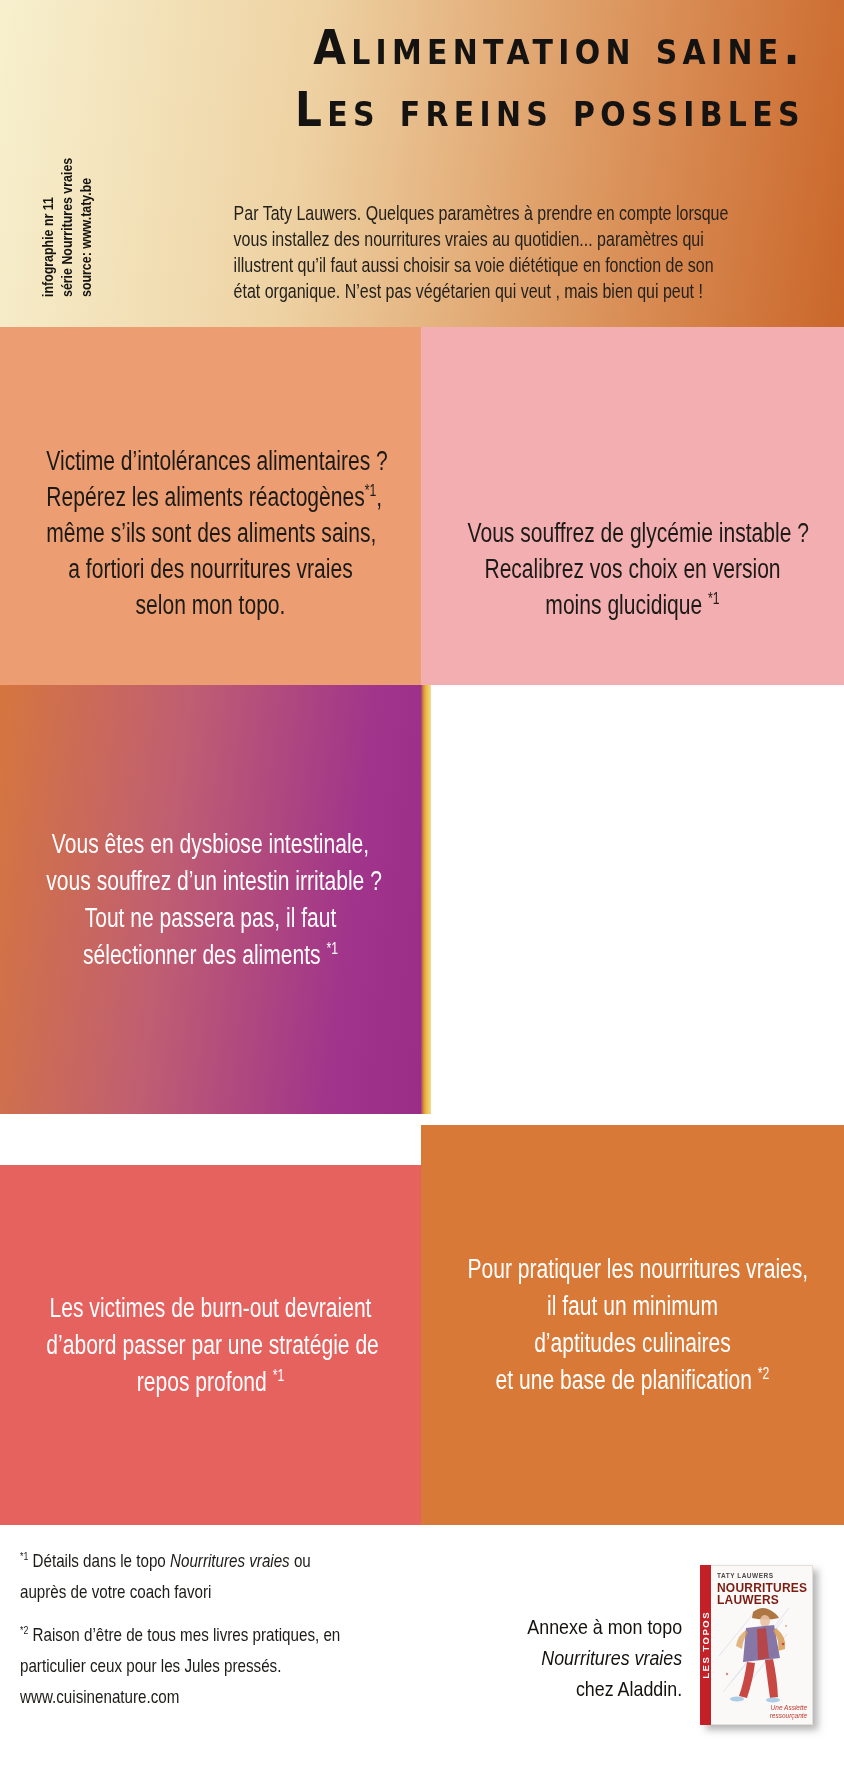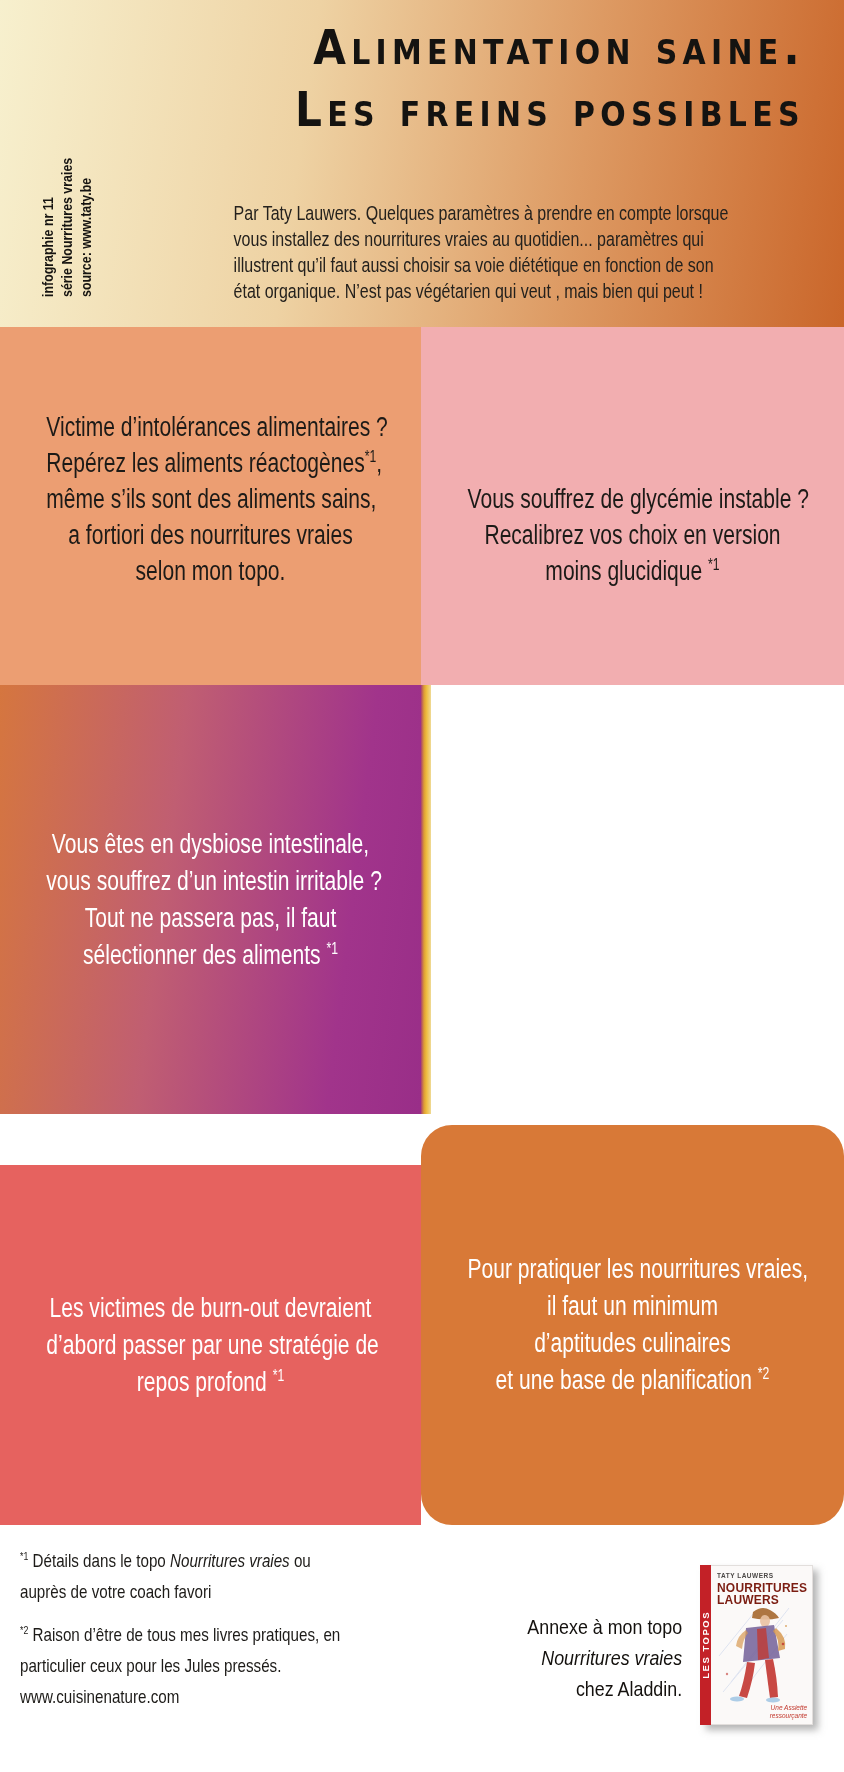--- a/index.html
+++ b/index.html
@@ -23,28 +23,28 @@
 
   
   .row{position:absolute;left:0;width:844px;display:flex;}
   .row1{top:327px;height:358px;}
   .row2{top:685px;height:429px;}
   .row3{top:1125px;height:400px;}
   .cell{box-sizing:border-box;display:flex;flex-direction:column;justify-content:center;
         align-items:center;overflow:hidden;}
   .cell-l{width:421px;}
   .cell-r{width:423px;}
-  .row1 .cell{justify-content:flex-end;padding-bottom:96px;align-items:center;}
+  .row1 .cell{justify-content:flex-end;padding-bottom:62px;align-items:center;}
   .c-intoler{background:#ec9e72;}
   .c-glycemie{background:#f2aeb0;}
   .c-dysbiose{background:linear-gradient(97deg,#d5763f 0%,#c05e72 40%,#a1348b 80%,#992e88 100%);color:#fff;}
   .gold-divider{width:10px;background:linear-gradient(90deg,#a8416f 0%,#dd9c34 30%,#eebc40 55%,#efda96 100%);}
   .c-hormones{width:413px;background:#f2edc8;}
   .c-burnout{background:#e6625f;color:#fff;margin-top:40px;}
-  .c-aptitudes{background:#d87937;color:#fff;border-radius:31px;}
+  .c-aptitudes{background:#d87937;color:#fff;}
   .cell-text{width:100%;text-align:center;font-size:27px;line-height:37px;
              transform:scaleX(.78);transform-origin:50% 50%;}
   .cell-text .ln{white-space:nowrap;}
   sup{font-size:58%;line-height:0;vertical-align:super;}
 
   
   .footer{position:absolute;left:0;top:1525px;width:844px;height:284px;background:#fff;}
   .footnotes{position:absolute;left:20px;top:20px;width:430px;font-size:18.5px;line-height:31px;
              color:#1d1b18;transform:scaleX(.82);transform-origin:0 0;}
   .footnotes .fn2{margin-top:12px;}

